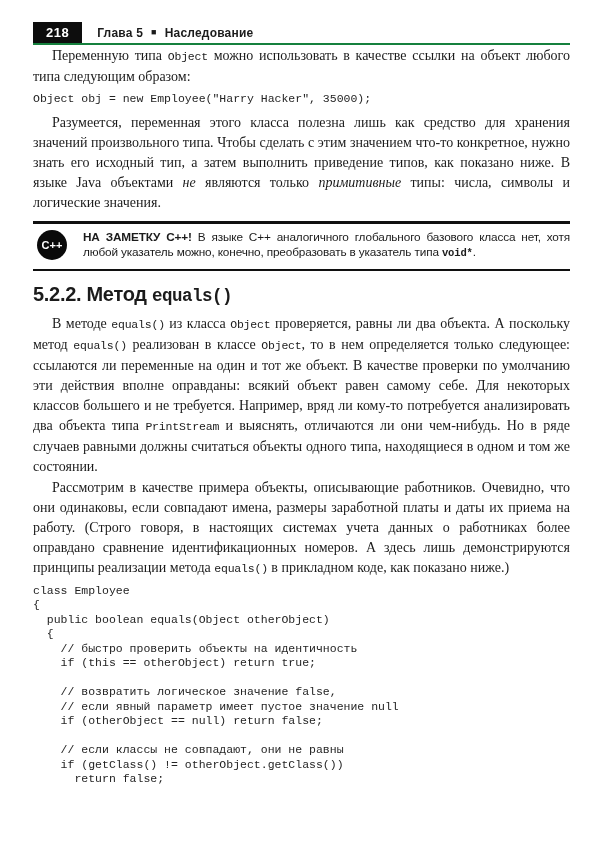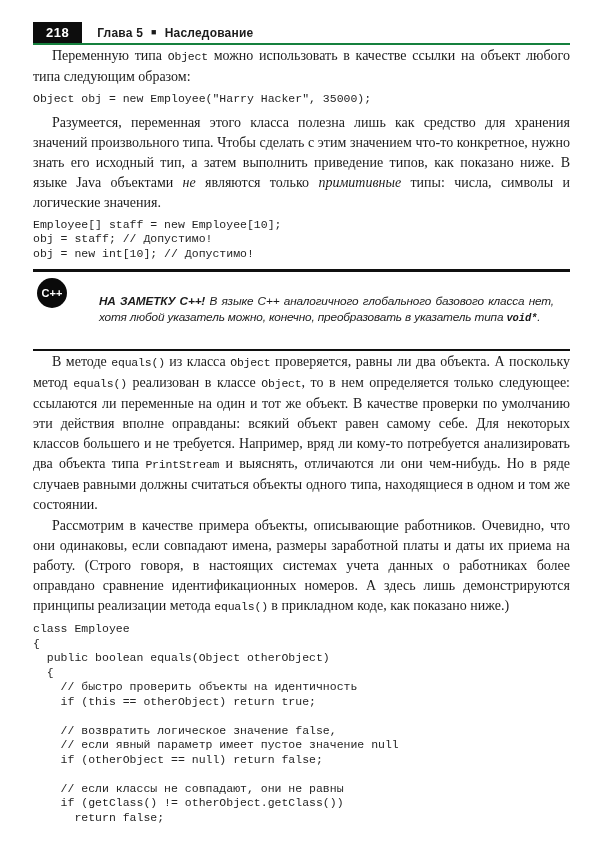--- a/index.html
+++ b/index.html
@@ -115,27 +115,26 @@
     color: #ffffff;
     font-family: "Liberation Sans", sans-serif;
     font-weight: 700;
     font-size: 11px;
     display: flex;
     align-items: center;
     justify-content: center;
     letter-spacing: 0;
   }
   .note-text {
-    margin: 16px;
+    margin: 0;
     font-family: "Liberation Sans", sans-serif;
     font-size: 11.8px;
     line-height: 15.5px;
     letter-spacing: -0.15px;
     text-align: justify;
-    font-style: italic;
   }
   .note-text .seg-monobold { font-size: 10.5px; }
 </style>
 </head>
 <body>
 
 <div class="page">
 
   <div class="page-header">
     <span class="page-num">218</span>
@@ -148,29 +147,27 @@
 
 
   <p class="body indent"><span class="seg-plain">Переменную типа </span><span class="seg-mono">Object</span><span class="seg-plain"> можно использовать в качестве ссылки на объект любого типа следующим образом:</span></p>
 
   <pre class="code">Object obj = new Employee("Harry Hacker", 35000);</pre>
 
   <p class="body indent"><span class="seg-plain">Разумеется, переменная этого класса полезна лишь как средство для хранения значений произвольного типа. Чтобы сделать с этим значением что-то конкретное, нужно знать его исходный тип, а затем выполнить приведение типов, как показано ниже. В языке Java объектами </span><span class="seg-italic">не</span><span class="seg-plain"> являются только </span><span class="seg-italic">примитивные</span><span class="seg-plain"> типы: числа, символы и логические значения.</span></p>
 
 
 
-  <pre class="code">Employee[] staff = new Employee[10];
-obj = staff; // Допустимо!
-obj = new int[10]; // Допустимо!</pre>
 
   <div class="note">
     <span class="note-icon">C++</span>
     <p class="note-text"><span class="seg-bold">НА ЗАМЕТКУ C++! </span><span class="seg-plain">В языке C++ аналогичного глобального базового класса нет, хотя любой указатель можно, конечно, преобразовать в указатель типа </span><span class="seg-monobold">void*</span><span class="seg-plain">.</span></p>
   </div>
 
+  <h2 class="section-heading"><span class="seg-plain">5.2.2. Метод </span><span class="seg-mono">equals()</span></h2>
 
   <p class="body indent"><span class="seg-plain">В методе </span><span class="seg-mono">equals()</span><span class="seg-plain"> из класса </span><span class="seg-mono">Object</span><span class="seg-plain"> проверяется, равны ли два объекта. А поскольку метод </span><span class="seg-mono">equals()</span><span class="seg-plain"> реализован в классе </span><span class="seg-mono">Object</span><span class="seg-plain">, то в нем определяется только следующее: ссылаются ли переменные на один и тот же объект. В качестве проверки по умолчанию эти действия вполне оправданы: всякий объект равен самому себе. Для некоторых классов большего и не требуется. Например, вряд ли кому-то потребуется анализировать два объекта типа </span><span class="seg-mono">PrintStream</span><span class="seg-plain"> и выяснять, отличаются ли они чем-нибудь. Но в ряде случаев равными должны считаться объекты одного типа, находящиеся в одном и том же состоянии.</span></p>
 
   <p class="body indent"><span class="seg-plain">Рассмотрим в качестве примера объекты, описывающие работников. Очевидно, что они одинаковы, если совпадают имена, размеры заработной платы и даты их приема на работу. (Строго говоря, в настоящих системах учета данных о работниках более оправдано сравнение идентификационных номеров. А здесь лишь демонстрируются принципы реализации метода </span><span class="seg-mono">equals()</span><span class="seg-plain"> в прикладном коде, как показано ниже.)</span></p>
 
   <pre class="code">class Employee
 {
   public boolean equals(Object otherObject)
   {
     // быстро проверить объекты на идентичность

